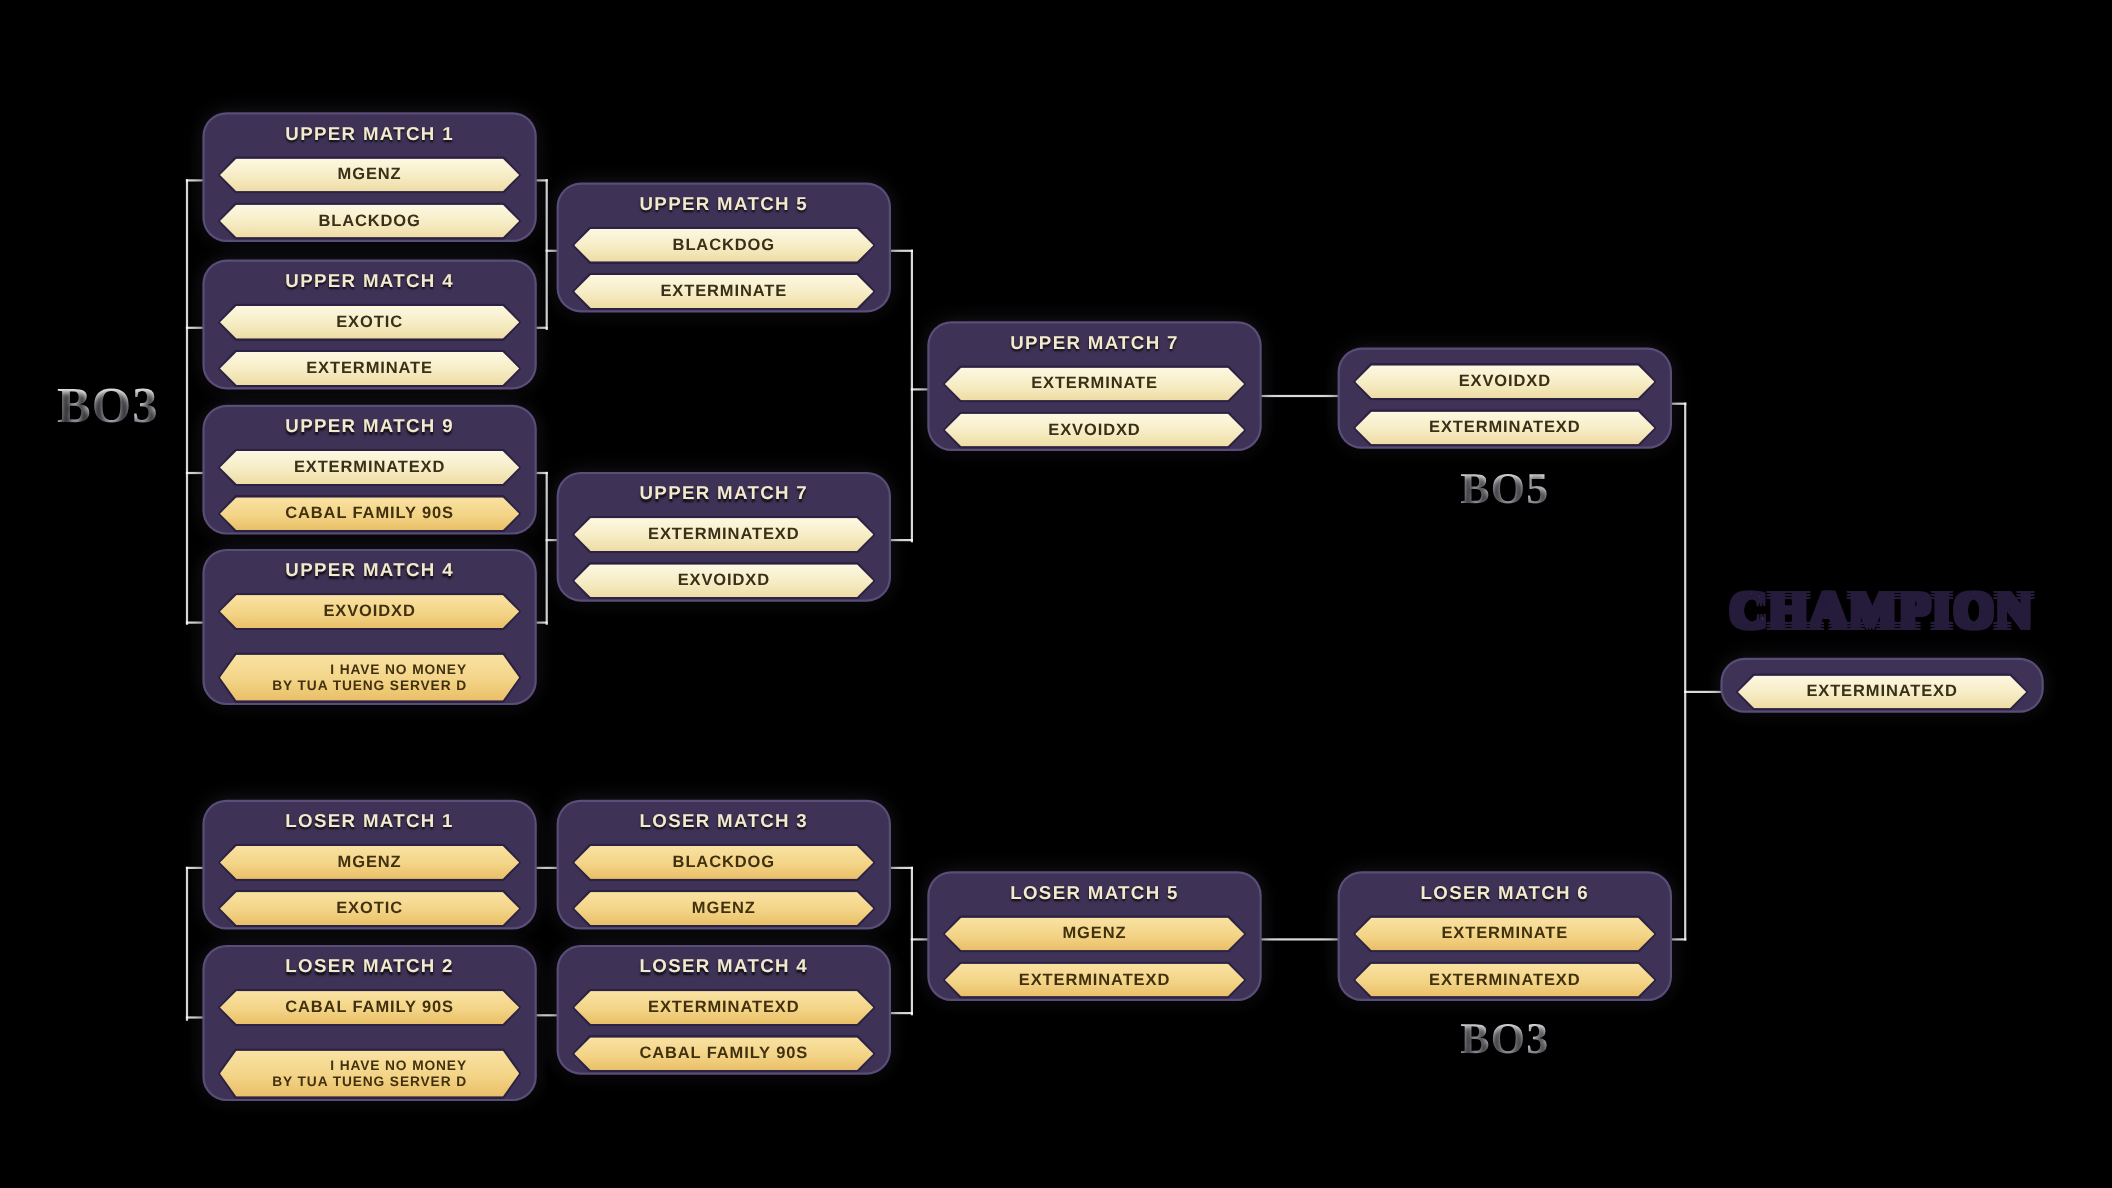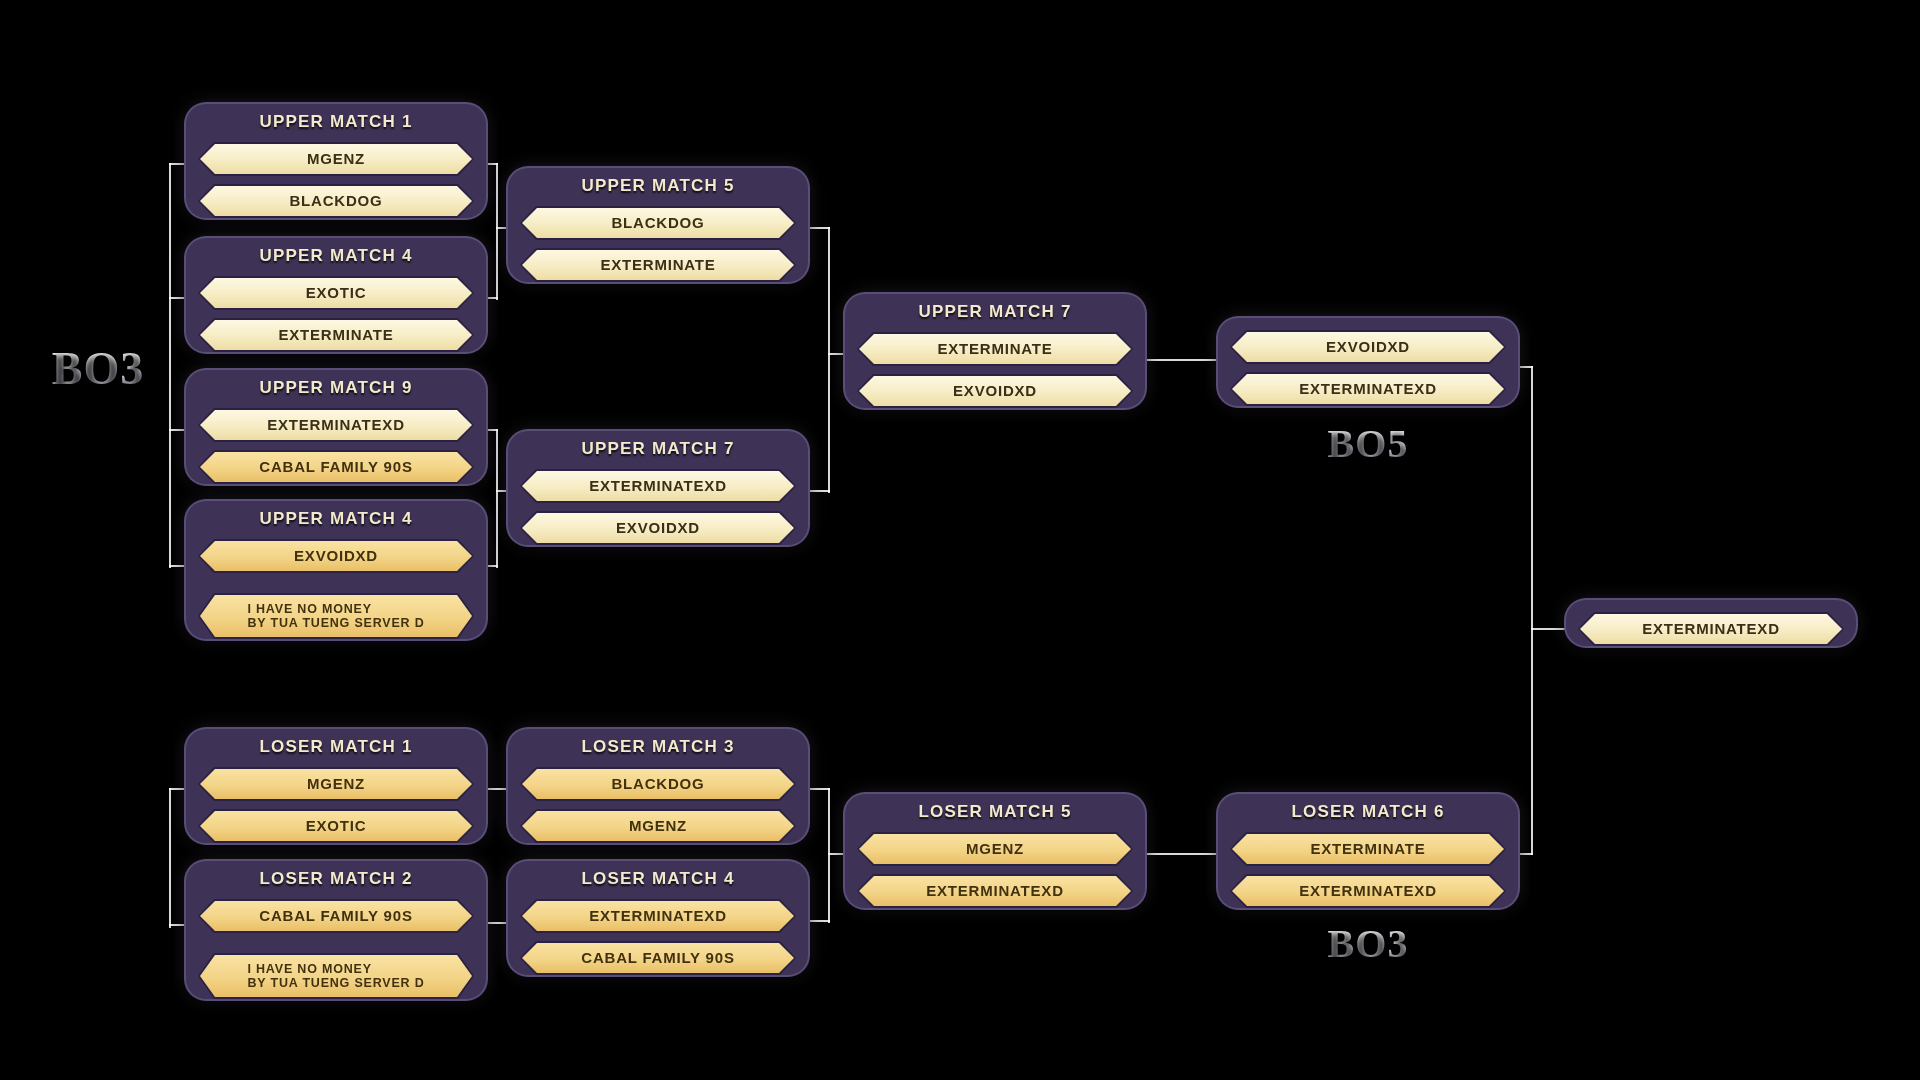--- a/index.html
+++ b/index.html
@@ -29,21 +29,21 @@
     white-space:nowrap;
   }
   .plate{
     position:relative;height:34px;margin-top:8px;background:#2b2142;
     clip-path:polygon(16px 0,calc(100% - 16px) 0,100% 50%,calc(100% - 16px) 100%,16px 100%,0 50%);
   }
   .plate.tall{height:46px;margin-top:20px;}
   .plate-fill{
     position:absolute;inset:2px;
     clip-path:polygon(15px 0,calc(100% - 15px) 0,100% 50%,calc(100% - 15px) 100%,15px 100%,0 50%);
-    display:flex;align-items:center;justify-content:center;text-align:left;
+    display:flex;align-items:center;justify-content:center;text-align:right;
     font-weight:bold;font-size:15px;letter-spacing:.8px;color:#3a2f17;
     white-space:pre-line;line-height:1.12;
     background:linear-gradient(180deg,#fdf8e2 0%,#f6ecc4 55%,#eedca4 100%);
   }
   .plate-fill[data-variant="gold"]{
     background:linear-gradient(180deg,#f9e2a2 0%,#f3d487 55%,#e9bf67 100%);
     color:#42310f;
   }
   .plate.tall .plate-fill{font-size:12.5px;}
 
@@ -196,20 +196,21 @@
 
   <div class="match no-header" style="left:1218px;top:318px">
     <div class="plate">
       <div class="plate-fill" data-variant="cream">EXVOIDXD</div>
     </div>
     <div class="plate">
       <div class="plate-fill" data-variant="cream">EXTERMINATEXD</div>
     </div>
   </div>
 
+  <div class="big-title" style="left:1511px;top:528px;width:400px;font-size:46px">CHAMPION</div>
   <div class="match no-header" style="left:1566px;top:600px;width:290px">
     <div class="plate">
       <div class="plate-fill" data-variant="cream">EXTERMINATEXD</div>
     </div>
   </div>
 
   <div class="match" style="left:186px;top:729px">
     <div class="match-header">LOSER MATCH 1</div>
     <div class="plate">
       <div class="plate-fill" data-variant="gold">MGENZ</div>

